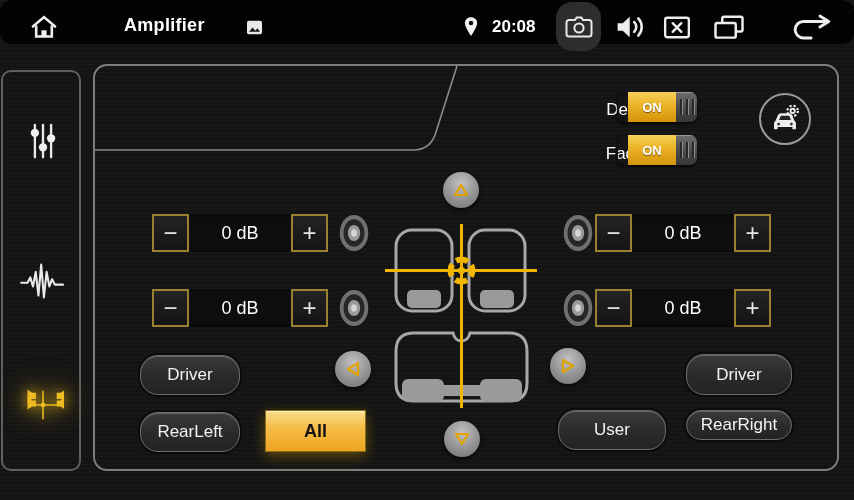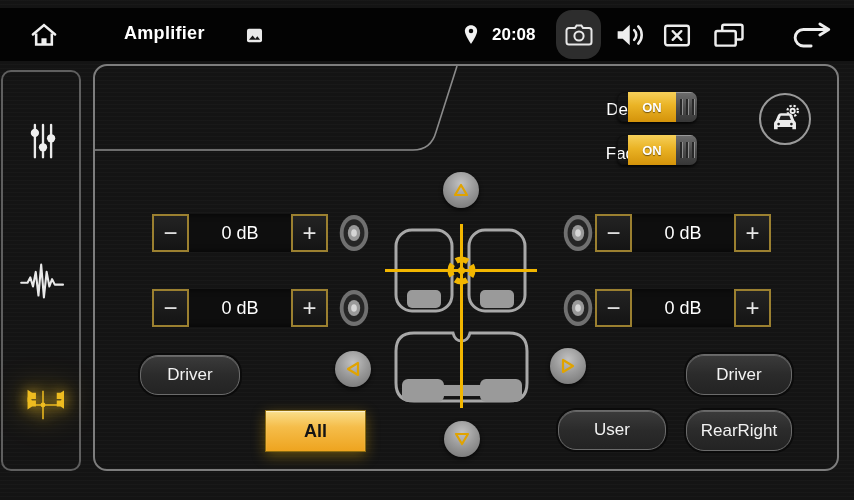--- a/index.html
+++ b/index.html
@@ -3,21 +3,21 @@
 <meta charset="utf-8">
 <style>
   html,body{margin:0;padding:0;background:#000;}
   .screen{
     position:relative;width:854px;height:500px;overflow:hidden;
     font-family:"Liberation Sans",sans-serif;color:#eee;
     background:#141414;
     background-image:repeating-linear-gradient(180deg, rgba(255,255,255,0.02) 0 1px, rgba(0,0,0,0) 1px 4px);
   }
   
-  .topbar{position:absolute;left:0;top:8px;width:854px;height:53px;background:#030303;}
+  .topbar{position:absolute;left:0;top:0;width:854px;height:44px;background:#030303;border-radius:12px;}
   .tb-item{position:absolute;display:flex;align-items:center;justify-content:center;}
   .tb-title{position:absolute;left:124px;top:15px;font-size:18px;font-weight:bold;color:#fff;letter-spacing:.3px;}
   .tb-time{position:absolute;left:492px;top:17px;font-size:17px;font-weight:bold;color:#fff;}
   .cam-pill{position:absolute;left:556px;top:2px;width:45px;height:49px;border-radius:16px;background:#2d2d2d;display:flex;align-items:center;justify-content:center;}
   
   .sidebar{position:absolute;left:1px;top:70px;width:80px;height:401px;border:2px solid #5f5f5f;border-radius:10px;box-sizing:border-box;}
   .side-btn{position:absolute;left:0;width:80px;height:70px;display:flex;align-items:center;justify-content:center;}
   .glow{filter:drop-shadow(0 0 7px rgba(238,190,30,0.9)) drop-shadow(0 0 14px rgba(238,190,30,0.55));}
   
   .panel{position:absolute;left:93px;top:64px;width:746px;height:407px;border:2px solid #7d7d7d;border-radius:14px;box-sizing:border-box;}
@@ -268,19 +268,20 @@
         <path d="M13 9 L3 3 V15 Z" fill="none" stroke="#e0a300" stroke-width="2.2" stroke-linejoin="round"></path>
       </svg>
     </div>
     <div class="arrow-btn" style="left:349px;top:355px;">
       <svg width="18" height="16" viewBox="0 0 18 16">
         <path d="M9 13 L3 3 H15 Z" fill="none" stroke="#e0a300" stroke-width="2.2" stroke-linejoin="round"></path>
       </svg>
     </div>
 
     <div class="btn-dark" style="left:45px;top:289px;width:100px;">Driver</div>
+    <div class="btn-dark" style="left:45px;top:346px;width:100px;">RearLeft</div>
     <div class="btn-gold" style="left:170px;top:344px;width:101px;">All</div>
     <div class="btn-dark" style="left:463px;top:344px;width:108px;">User</div>
     <div class="btn-dark" style="left:591px;top:288px;width:106px;height:41px;">Driver</div>
-    <div class="btn-dark" style="left:591px;top:344px;width:106px;height:41px;">RearRight</div>
+    <div class="btn-dark" style="left:591px;top:344px;width:106px;height:30px;">RearRight</div>
 
   </main>
 </div>
 
 </body></html>

